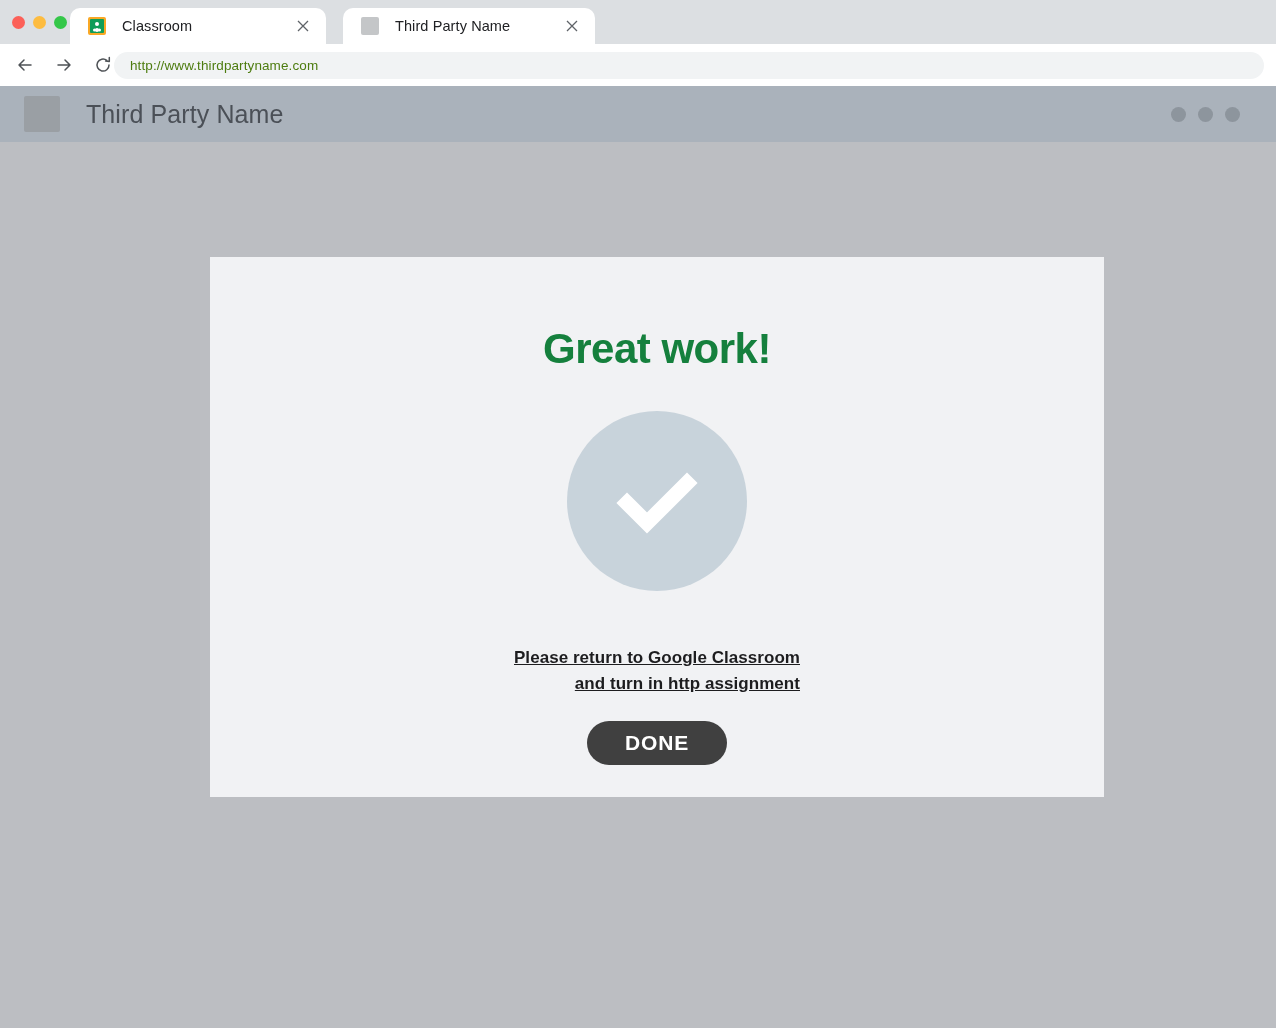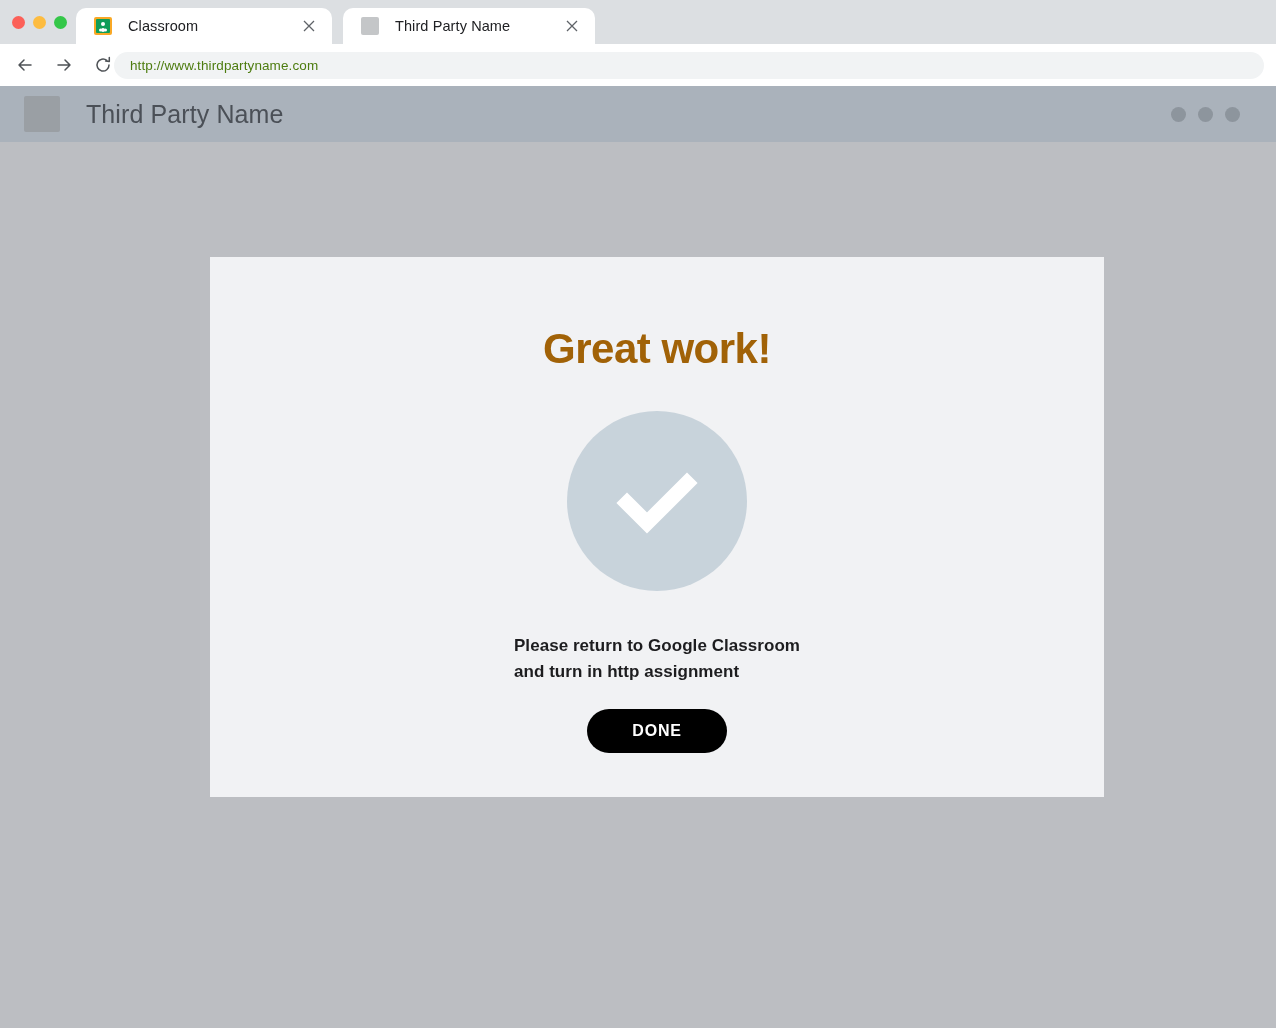--- a/index.html
+++ b/index.html
@@ -47,21 +47,21 @@
   .tab {
     position: absolute;
     top: 8px;
     height: 36px;
     border-radius: 10px 10px 0 0;
     display: flex;
     align-items: center;
     padding: 0 0 0 18px;
   }
   .tab.inactive {
-    left: 76px;
+    left: 70px;
     width: 256px;
     background: #ffffff;
   }
   .tab.active {
     left: 343px;
     width: 252px;
     background: #ffffff;
   }
 
   .tab-favicon {
@@ -207,52 +207,53 @@
     background: #f1f2f4;
     display: flex;
     flex-direction: column;
     align-items: center;
   }
 
   .card-title {
     margin-top: 68px;
     font-size: 42px;
     font-weight: 700;
-    color: #a16207;
+    color: #15803d;
     letter-spacing: -0.5px;
   }
 
   .check-circle {
     margin-top: 38px;
     width: 180px; height: 180px;
     border-radius: 50%;
     background: #c8d3db;
     display: flex;
     align-items: center;
     justify-content: center;
   }
 
   .card-message {
-    margin-top: 42px;
+    margin-top: 54px;
     font-size: 17px;
     font-weight: 700;
     color: #1d1d1f;
-    text-align: left;
+    text-align: right;
     line-height: 26px;
     letter-spacing: 0.05px;
+    text-decoration: underline;
   }
 
   .done-button {
     margin-top: 24px;
     width: 140px;
     height: 44px;
     border-radius: 22px;
-    background: #000000;
+    background: #404040;
     color: #ffffff;
-    font-size: 16px;
+    font-size: 21px;
     font-weight: 700;
     letter-spacing: 0.8px;
     border: none;
     display: flex;
     align-items: center;
     justify-content: center;
     cursor: pointer;
     font-family: "Liberation Sans", sans-serif;
   }
 </style>

